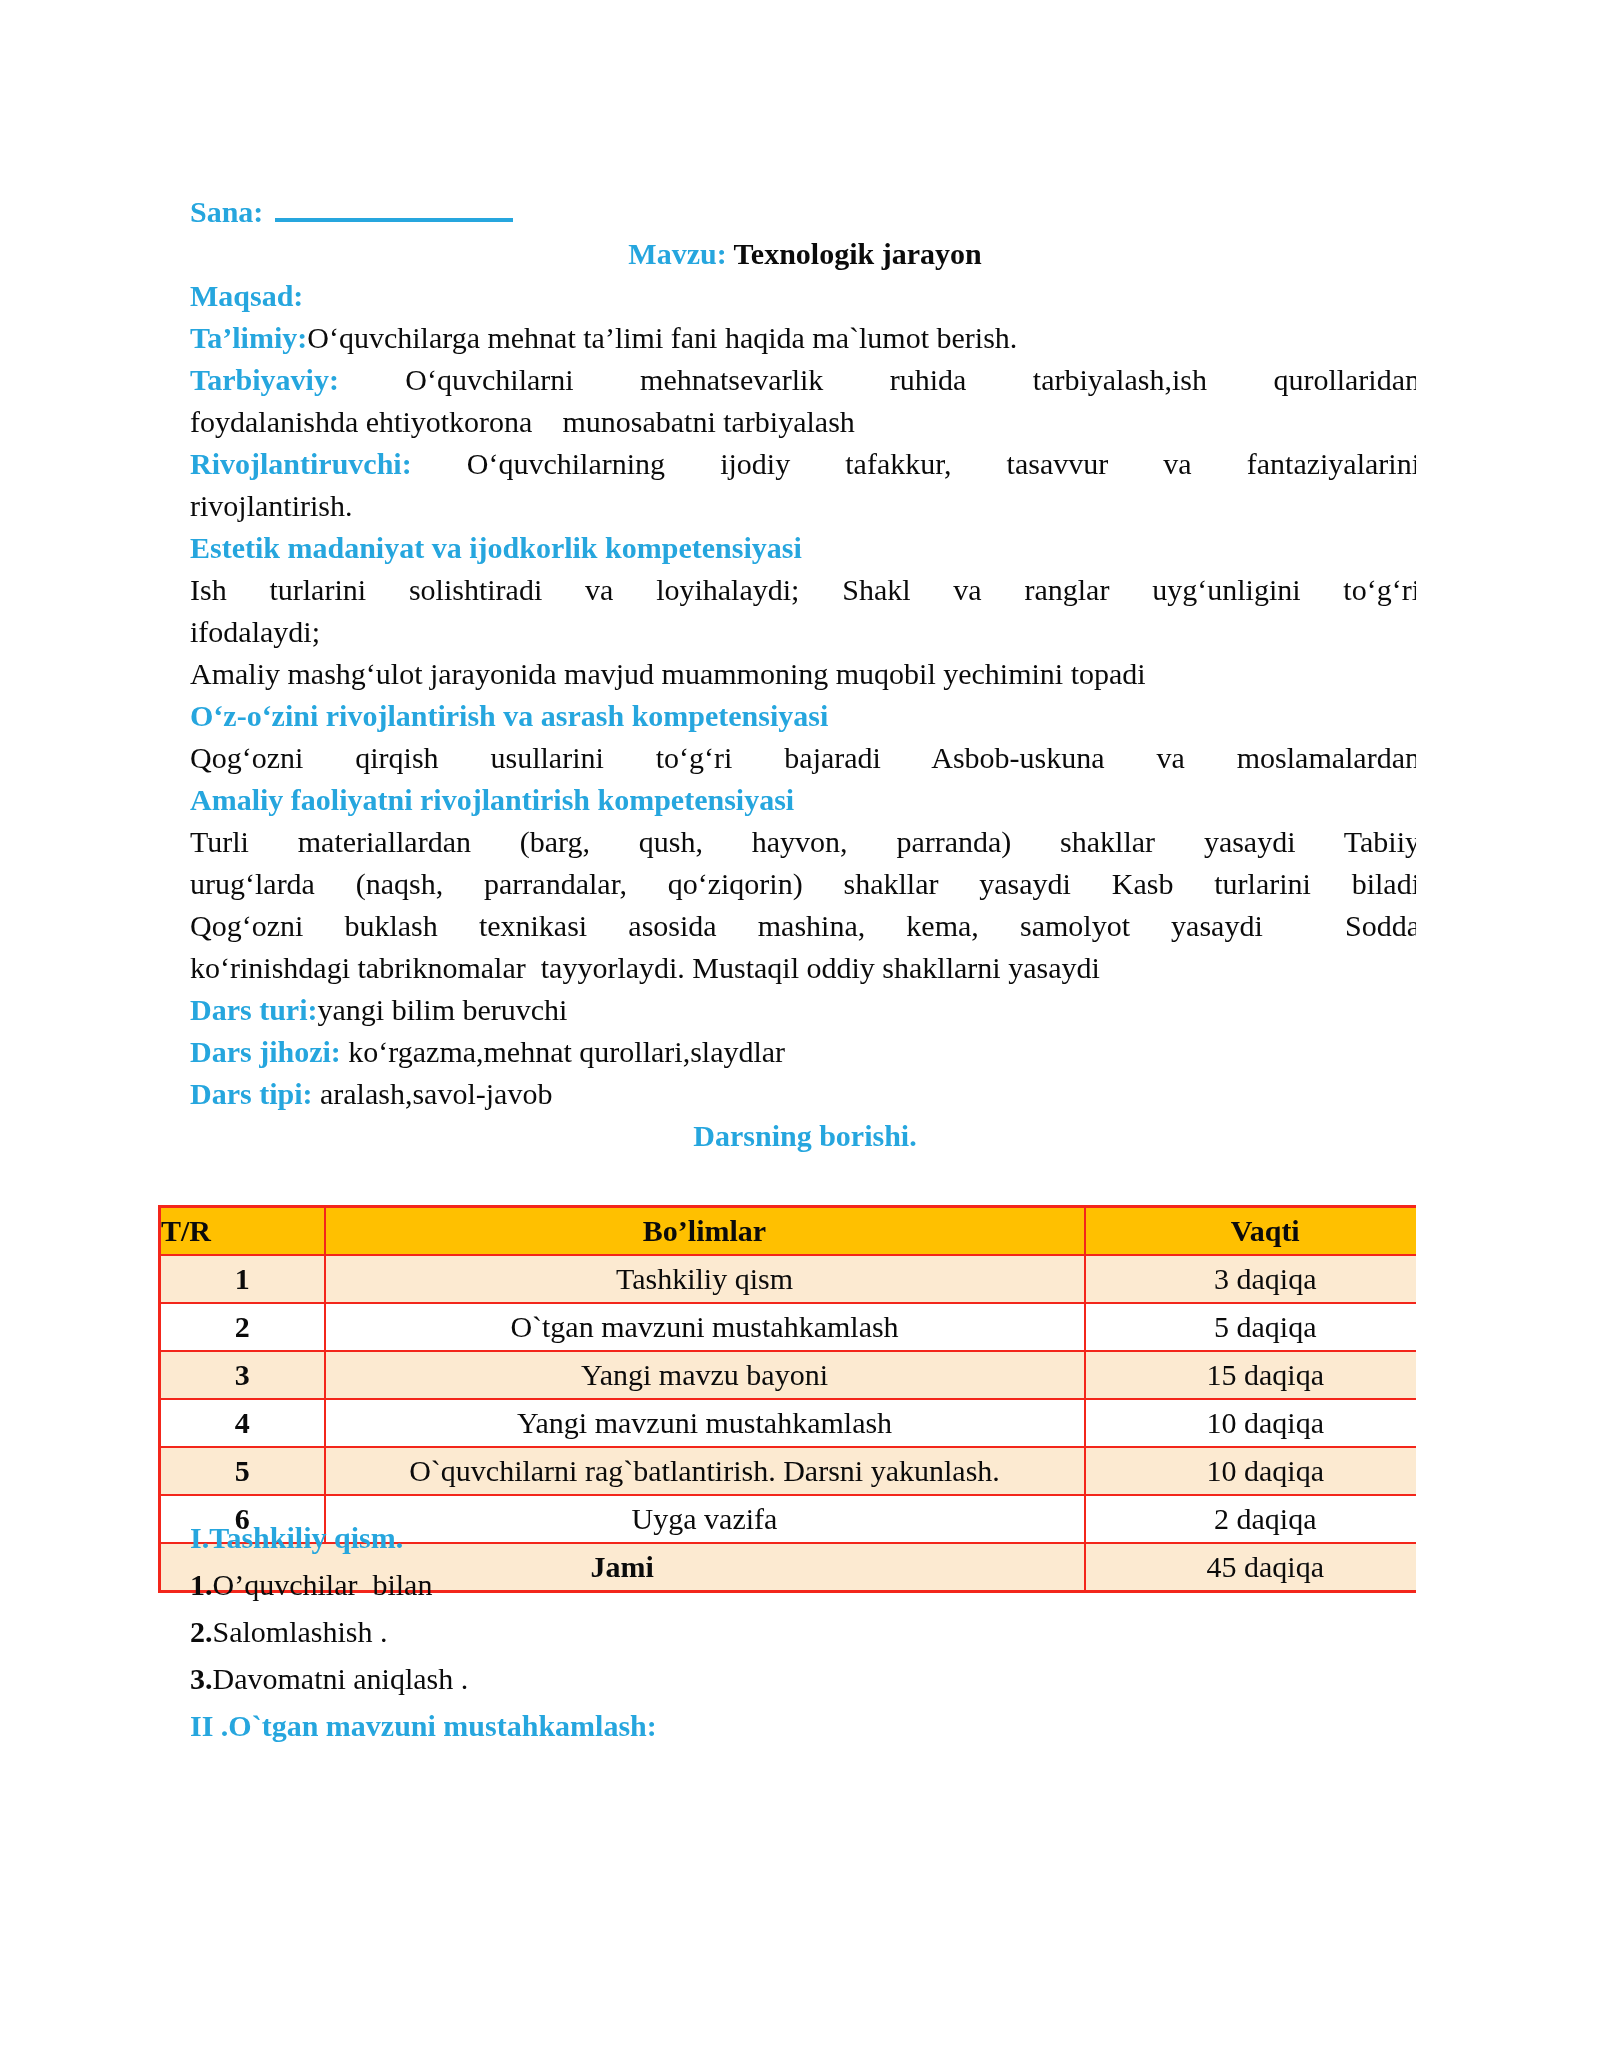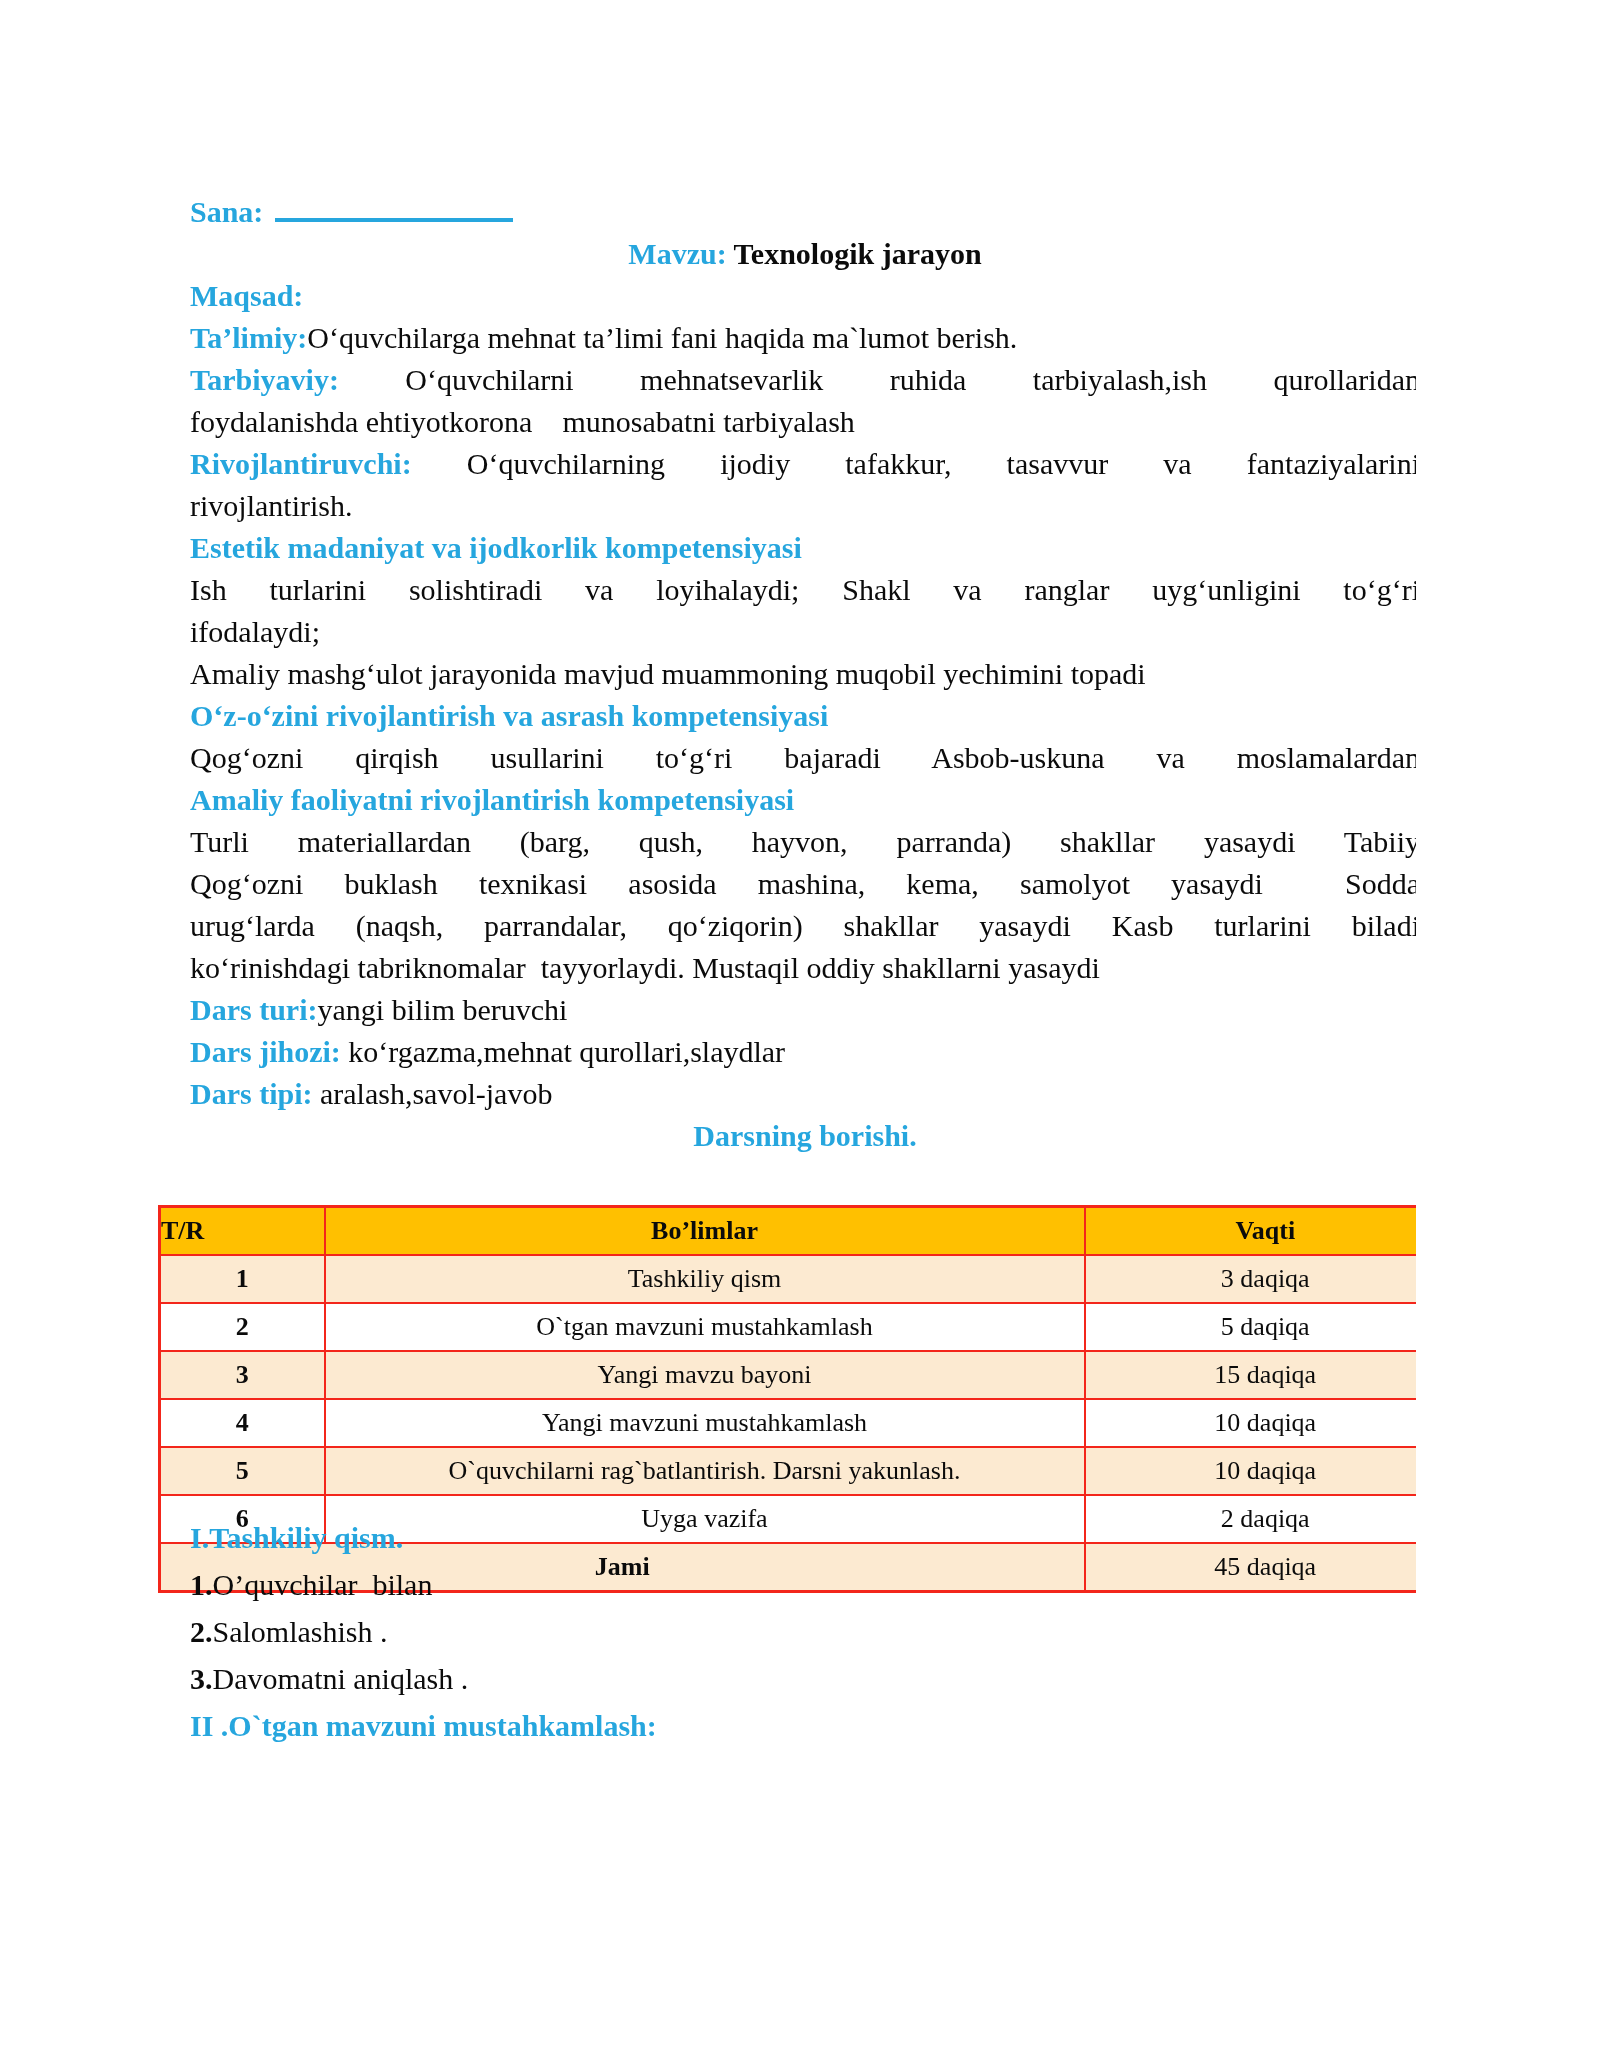--- a/index.html
+++ b/index.html
@@ -20,21 +20,21 @@
   #bottom-lines{position:absolute;left:190px;top:1514px;width:1230px;}
   .line{font-size:30px;line-height:42px;white-space:pre-wrap;}
   #bottom-lines .line{line-height:47px;}
   .center{text-align:center;}
   .justify{text-align:justify;text-align-last:justify;}
   .b{font-weight:bold;}
   .accent{color:var(--accent);}
   .blank{display:inline-block;width:238px;height:4px;background:var(--accent);margin-left:4px;}
   .schedule{
     position:absolute;left:158px;top:1205px;width:1287px;
-    border-collapse:collapse;table-layout:fixed;font-size:26px;
+    border-collapse:collapse;table-layout:fixed;font-size:30px;
     border:3px solid var(--tborder);
     padding-left:16px;
   }
   .schedule th,.schedule td{
     border:2px solid var(--tborder);
     height:46px;vertical-align:middle;padding:0;background:#ffffff;
   }
   .w1{width:165px;}.w2{width:760px;}.w3{width:362px;}
   .schedule thead th{background:var(--theader);font-weight:bold;}
   .h-num{text-align:left;padding-left:14px;}
@@ -60,22 +60,22 @@
       <div class="line justify"><span class="b accent">Rivojlantiruvchi: </span><span>O‘quvchilarning ijodiy tafakkur, tasavvur va fantaziyalarini</span></div>
       <div class="line"><span>rivojlantirish.</span></div>
       <div class="line"><span class="b accent">Estetik madaniyat va ijodkorlik kompetensiyasi</span></div>
       <div class="line justify"><span>Ish turlarini solishtiradi va loyihalaydi; Shakl va ranglar uyg‘unligini to‘g‘ri</span></div>
       <div class="line"><span>ifodalaydi;</span></div>
       <div class="line"><span>Amaliy mashg‘ulot jarayonida mavjud muammoning muqobil yechimini topadi</span></div>
       <div class="line"><span class="b accent">O‘z-o‘zini rivojlantirish va asrash kompetensiyasi</span></div>
       <div class="line justify"><span>Qog‘ozni qirqish usullarini to‘g‘ri bajaradi Asbob-uskuna va moslamalardan</span></div>
       <div class="line"><span class="b accent">Amaliy faoliyatni rivojlantirish kompetensiyasi</span></div>
       <div class="line justify"><span>Turli materiallardan (barg, qush, hayvon, parranda) shakllar yasaydi Tabiiy</span></div>
+      <div class="line justify"><span>urug‘larda (naqsh, parrandalar, qo‘ziqorin) shakllar yasaydi Kasb turlarini biladi</span></div>
       <div class="line justify"><span>Qog‘ozni buklash texnikasi asosida mashina, kema, samolyot yasaydi  Sodda</span></div>
-      <div class="line justify"><span>urug‘larda (naqsh, parrandalar, qo‘ziqorin) shakllar yasaydi Kasb turlarini biladi</span></div>
       <div class="line"><span>ko‘rinishdagi tabriknomalar  tayyorlaydi. Mustaqil oddiy shakllarni yasaydi</span></div>
       <div class="line"><span class="b accent">Dars turi:</span><span>yangi bilim beruvchi</span></div>
       <div class="line"><span class="b accent">Dars jihozi: </span><span>ko‘rgazma,mehnat qurollari,slaydlar</span></div>
       <div class="line"><span class="b accent">Dars tipi: </span><span>aralash,savol-javob</span></div>
       <div class="line center"><span class="b accent">Darsning borishi.</span></div>
     </section>
 
   <table class="schedule">
     <colgroup>
       <col class="w1">

